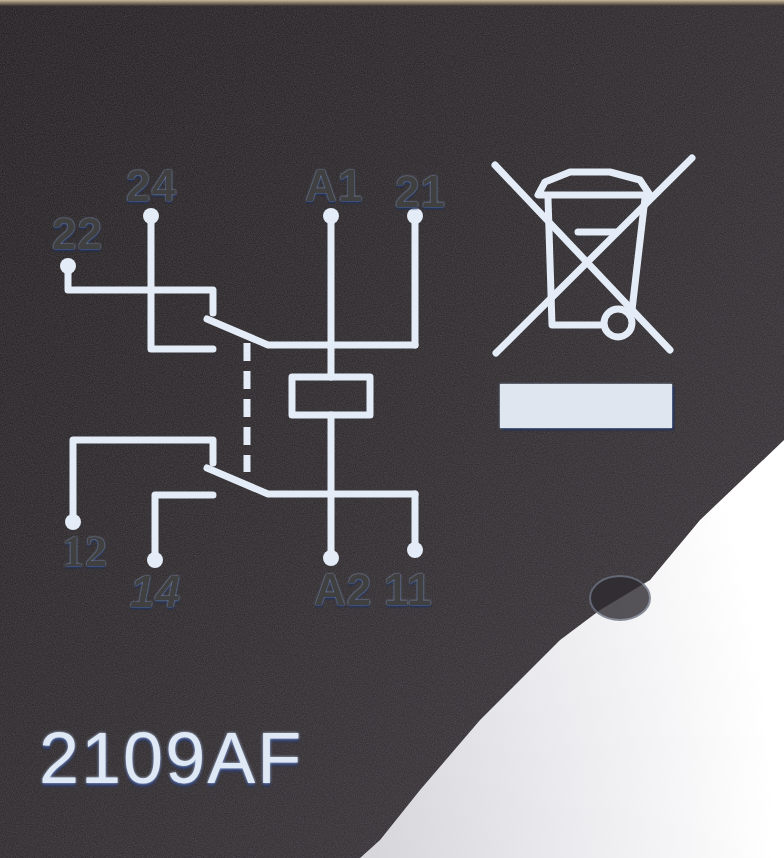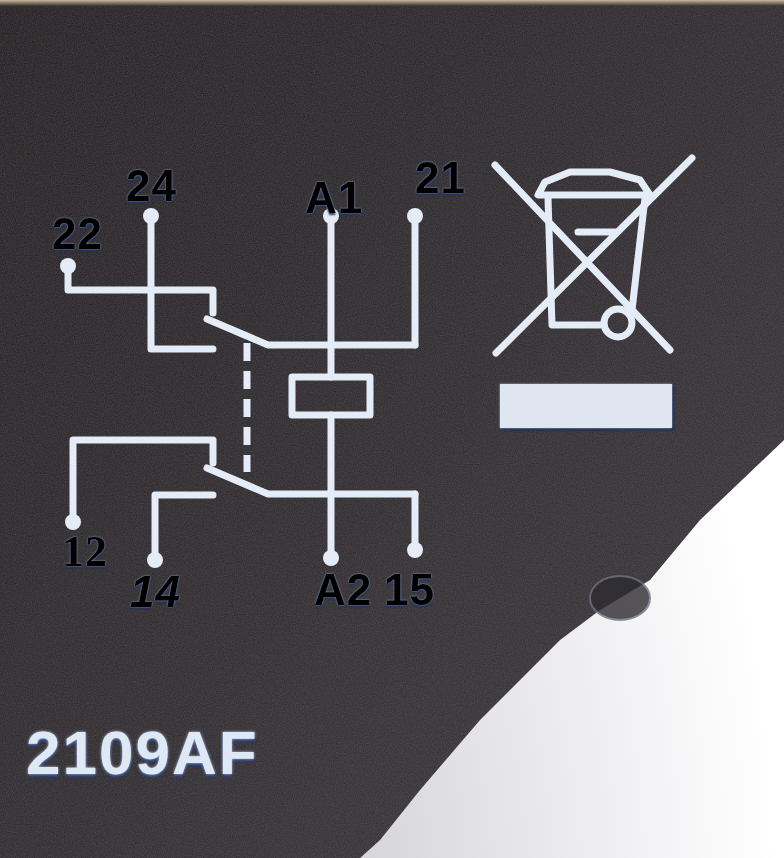--- a/index.html
+++ b/index.html
@@ -16,32 +16,32 @@
     .body-plate {
       position: absolute; left: 0; top: 0; width: 784px; height: 858px;
     }
     .top-edge {
       position: absolute; left: 0; top: 0; width: 784px; height: 6px;
       background: linear-gradient(#c8b89a, #3a3230);
     }
     .diagram { position: absolute; left: 0; top: 0; }
     .label {
       position: absolute;
-      color: #000000;
+      color: #404040;
       font-weight: bold;
       font-size: 44px;
       letter-spacing: 1px;
       text-shadow: 0 0 2px #9fb7e0, 0 2px 2px #1b2a55;
       line-height: 1;
     }
     .part-number {
-      position: absolute; left: 26px; top: 722px;
+      position: absolute; left: 39px; top: 722px;
       color: #dfe8f5;
-      font-weight: bold;
-      font-size: 62px;
+      font-weight: normal;
+      font-size: 72px;
       letter-spacing: 2px;
       text-shadow: 0 0 3px #b9cae8, 0 3px 3px #2a3c73;
       line-height: 1;
     }
     .weee-bar {
       position: absolute; left: 500px; top: 384px; width: 172px; height: 44px;
       background: #dfe6f0;
       box-shadow: 0 0 2px #a8bde0, 2px 2px 2px #1b2a55;
     }
   </style>
@@ -117,20 +117,20 @@
     <path d="M578,232 L615,232"></path>
     <path d="M495,165 L670,350"></path>
     <path d="M692,158 L496,353"></path>
   </g>
 </svg>
 
 <div class="weee-bar"></div>
 
 <span class="label" style="left:52px; top:212px;">22</span>
 <span class="label" style="left:126px; top:164px;">24</span>
-<span class="label" style="left:305px; top:164px;margin-top:12px;">A1</span>
-<span class="label" style="left:395px; top:156px;margin-left:20px;">21</span>
+<span class="label" style="left:305px; top:164px;">A1</span>
+<span class="label" style="left:395px; top:170px;">21</span>
 <span class="label" style="left:62px; top:530px;font-family:Liberation Serif, serif;">12</span>
 <span class="label" style="left:130px; top:570px;font-style:italic;">14</span>
 <span class="label" style="left:298px; top:568px;margin-left:16px;">A2</span>
-<span class="label" style="left:384px; top:568px;">15</span>
+<span class="label" style="left:384px; top:568px;">11</span>
 
 <div class="part-number">2109AF</div>
 
 </body></html>

